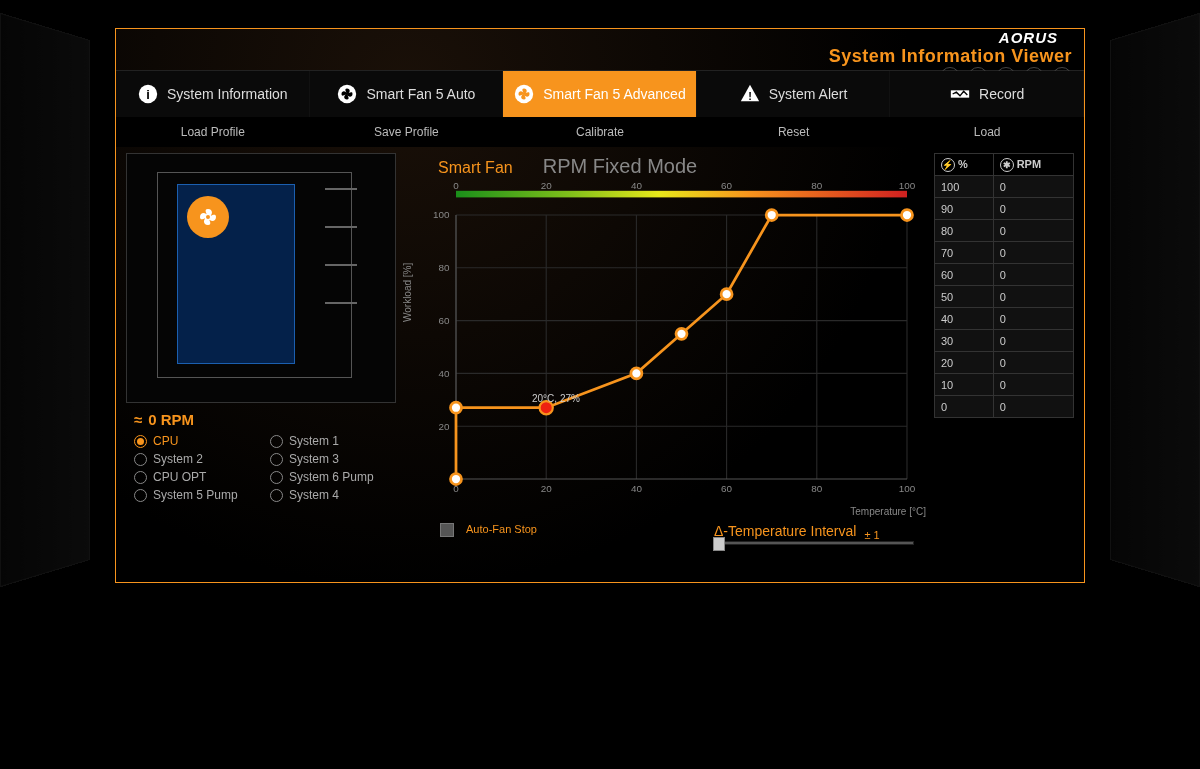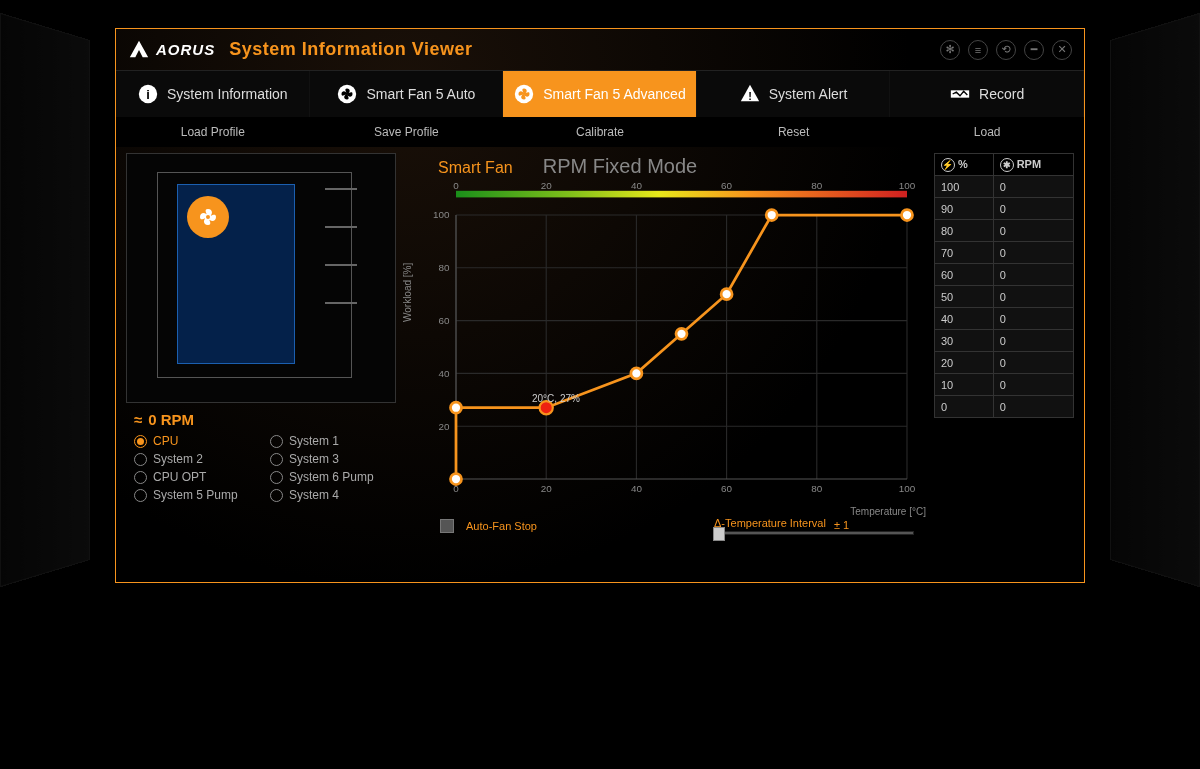--- a/index.html
+++ b/index.html
@@ -9,21 +9,21 @@
   .side-panel { position:absolute; top:40px; width:90px; height:520px; background:linear-gradient(90deg,#0a0a0a,#151515); border:1px solid #222; opacity:.5; }
   .side-left { left:0; transform: perspective(400px) rotateY(25deg); transform-origin:right center;}
   .side-right { right:0; transform: perspective(400px) rotateY(-25deg); transform-origin:left center;}
 
   .window {
     position: absolute; left:115px; top:28px; width:970px; height:555px;
     background: radial-gradient(circle at 30% 10%, #1a1008 0%, #000 60%);
     border:1px solid #f7941d;
   }
   
-  .titlebar { display:flex; align-items:center; height:42px; padding:0 12px; border-bottom:1px solid #222; }
+  .titlebar { display:flex; align-items:flex-end; height:42px; padding:0 12px; border-bottom:1px solid #222;flex-direction:column; }
   .logo-eagle { width:22px; height:22px; margin-right:6px; }
   .brand { color:#fff; font-style:italic; font-weight:700; letter-spacing:1px; font-size:15px; margin-right:14px; }
   .app-title { color:#f7941d; font-size:18px; font-weight:600; letter-spacing:.5px; }
   .win-controls { margin-left:auto; display:flex; gap:8px; }
   .win-btn { width:20px; height:20px; border:1px solid #444; border-radius:50%; color:#777; display:flex; align-items:center; justify-content:center; font-size:11px; cursor:pointer; }
 
   
   .tabs { display:flex; height:46px; }
   .tab { flex:1; display:flex; align-items:center; justify-content:center; gap:8px; color:#ddd; font-size:14px; border-right:1px solid #111; cursor:pointer; background:#0a0a0a; }
   .tab.active { background:#f7941d; color:#fff; }
@@ -57,25 +57,25 @@
   .chart-panel { flex:1; display:flex; flex-direction:column; }
   .mode-row { display:flex; gap:30px; align-items:baseline; margin:2px 0 4px 34px; }
   .mode-a { color:#f7941d; font-size:16px; font-weight:400; }
   .mode-b { color:#888; font-size:20px; font-weight:400; }
   .chart-wrap { position:relative; height:330px; }
   .chart-svg { width:100%; height:100%; }
   .axis-label-y { position:absolute; left:-2px; top:140px; transform:rotate(-90deg); transform-origin:left top; color:#888; font-size:10px; }
   .axis-label-x { text-align:right; color:#888; font-size:10px; margin-top:-6px; }
   .tooltip { position:absolute; color:#ccc; font-size:10px; }
 
-  .bottom-controls { display:flex; align-items:center; gap:12px; padding-left:36px; }
+  .bottom-controls { display:flex; align-items:flex-start; gap:12px; margin-top:6px; padding-left:36px; }
   .chk { width:14px; height:14px; border:1px solid #777; background:#555; display:inline-block; }
   .autofan { color:#f7941d; font-size:11px; }
   .interval-group { margin-left:auto; margin-right:12px; display:flex; flex-direction:column; }
-  .interval-label { color:#f7941d; font-size:11px; margin-bottom:2px; }
+  .interval-label { color:#f7941d; font-size:14px; margin-bottom:2px; }
   .slider { width:200px; height:4px; background:#555; border:1px solid #222; position:relative; }
   .slider-thumb { position:absolute; left:-2px; top:-5px; width:12px; height:14px; background:#ccc; border:1px solid #888; }
   .interval-val { color:#f7941d; font-size:11px; align-self:flex-end; }
 
   
   .table-panel { width:140px; }
   table { width:100%; border-collapse:collapse; font-size:11px; color:#ccc; }
   th,td { border:1px solid #333; padding:3px 6px; text-align:left; background:#111; height:22px; }
   th { background:#000; }
   .th-icon { display:inline-flex; width:14px; height:14px; border:1px solid #ccc; border-radius:50%; align-items:center; justify-content:center; font-size:9px; margin-right:3px; color:#ccc;}

